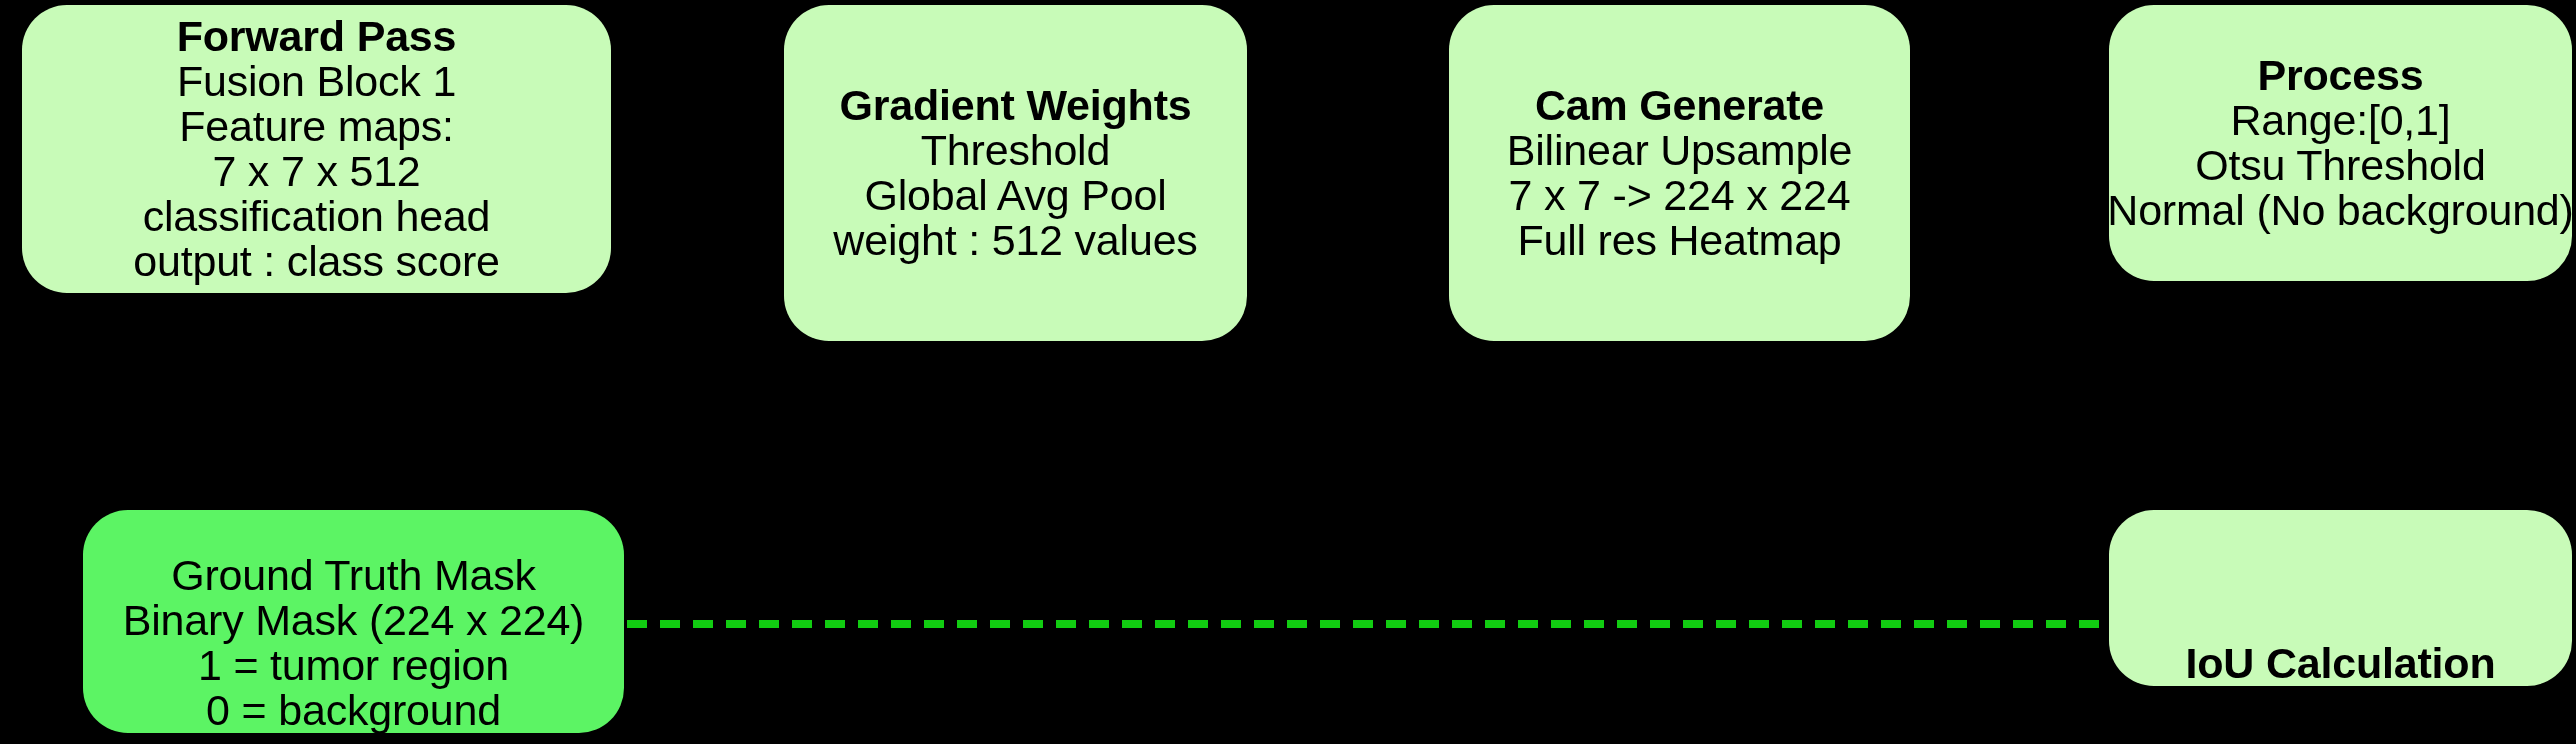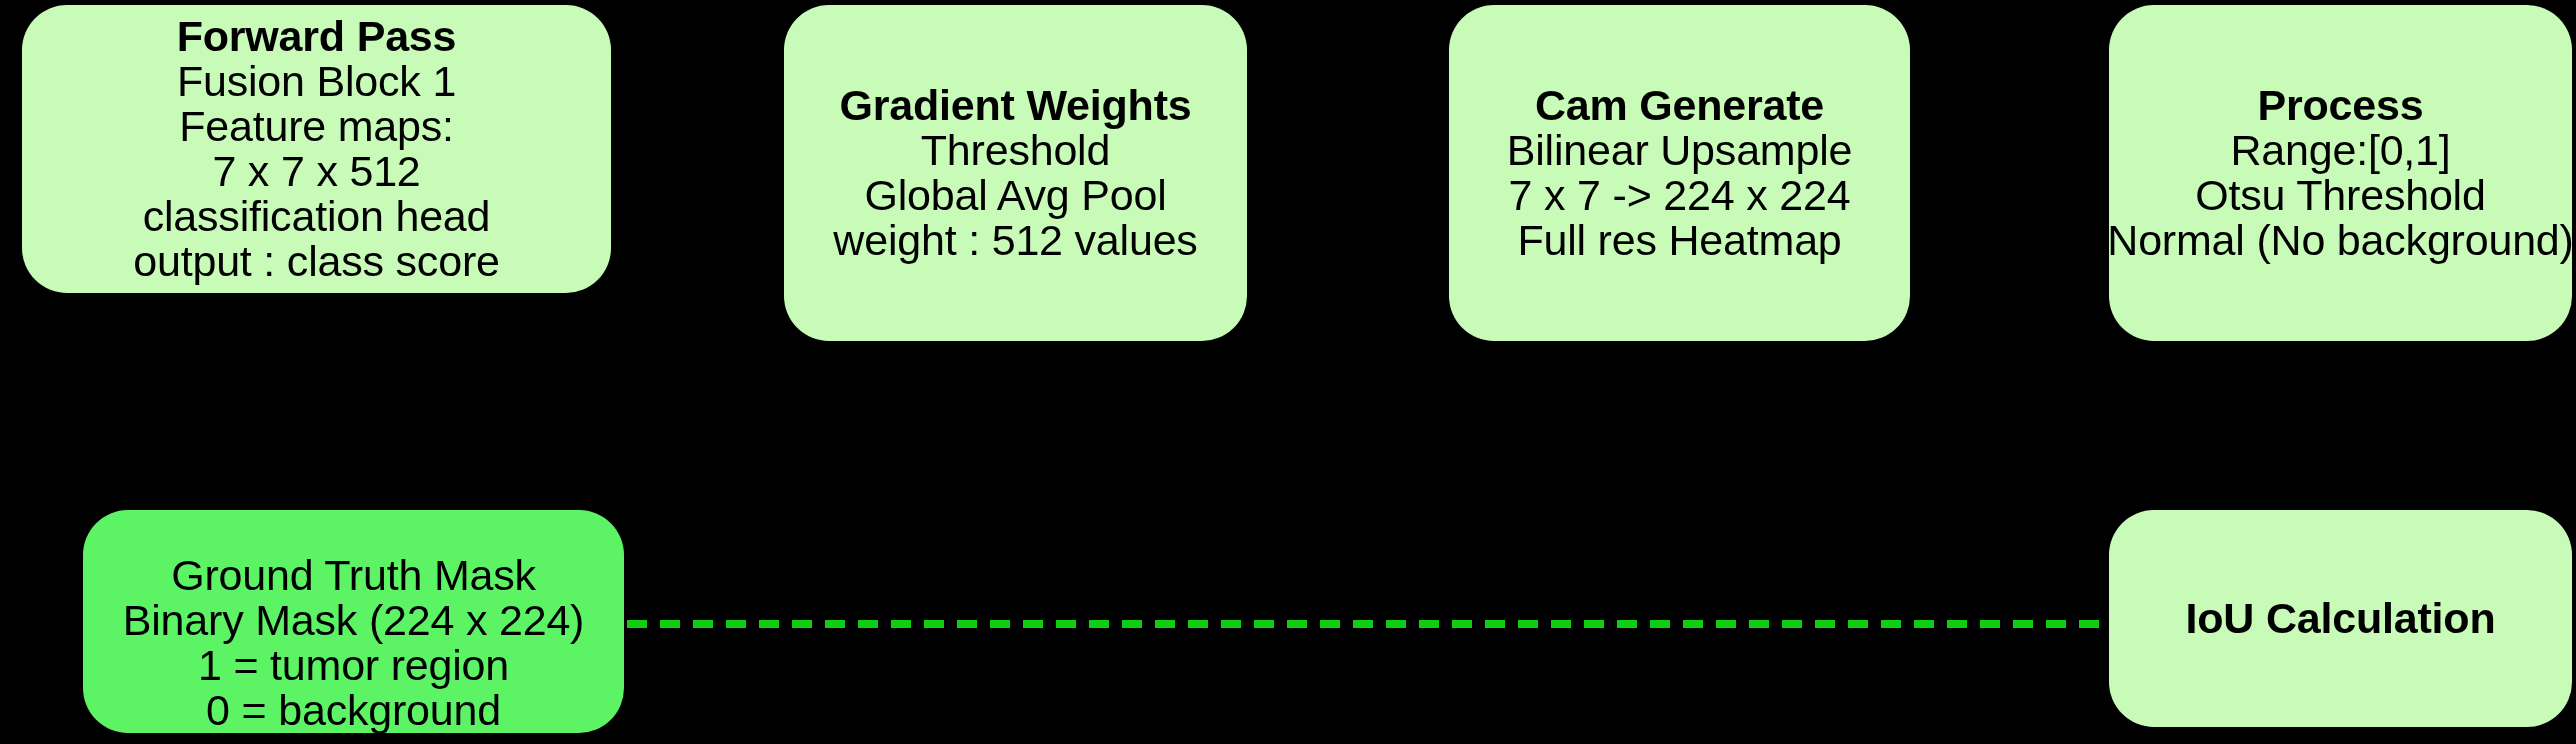--- a/index.html
+++ b/index.html
@@ -34,25 +34,25 @@
     letter-spacing: -0.2px;
   }
   .node .ln.b {
     font-weight: bold;
   }
 
   
   #node-forward-pass { left: 22px;    top: 4.9px;   width: 589px; height: 288px; align-items: center; }
   #node-gradient-weights { left: 784px;  top: 4.9px;   width: 463px; height: 336px; }
   #node-cam-generate { left: 1449px; top: 4.9px;   width: 461px; height: 336px; }
-  #node-process { left: 2109px; top: 4.9px;   width: 463px; height: 336px; }
+  #node-process { left: 2109px; top: 4.9px;   width: 463px; height: 276px; }
 
   
   #node-ground-truth-mask { left: 83px;   top: 510px; width: 541px; height: 223px; }
-  #node-iou-calculation { left: 2109px; top: 510px; width: 463px; height: 217px; }
+  #node-iou-calculation { left: 2109px; top: 510px; width: 463px; height: 176px; justify-content: flex-end; }
 
   
   .fill-light { background: #c8fbb8; }
   .fill-bright { background: #5cf464; justify-content: flex-end; }
 
   
   #edge-mask-to-iou {
     position: absolute;
     left: 627px;
     top: 620px;

